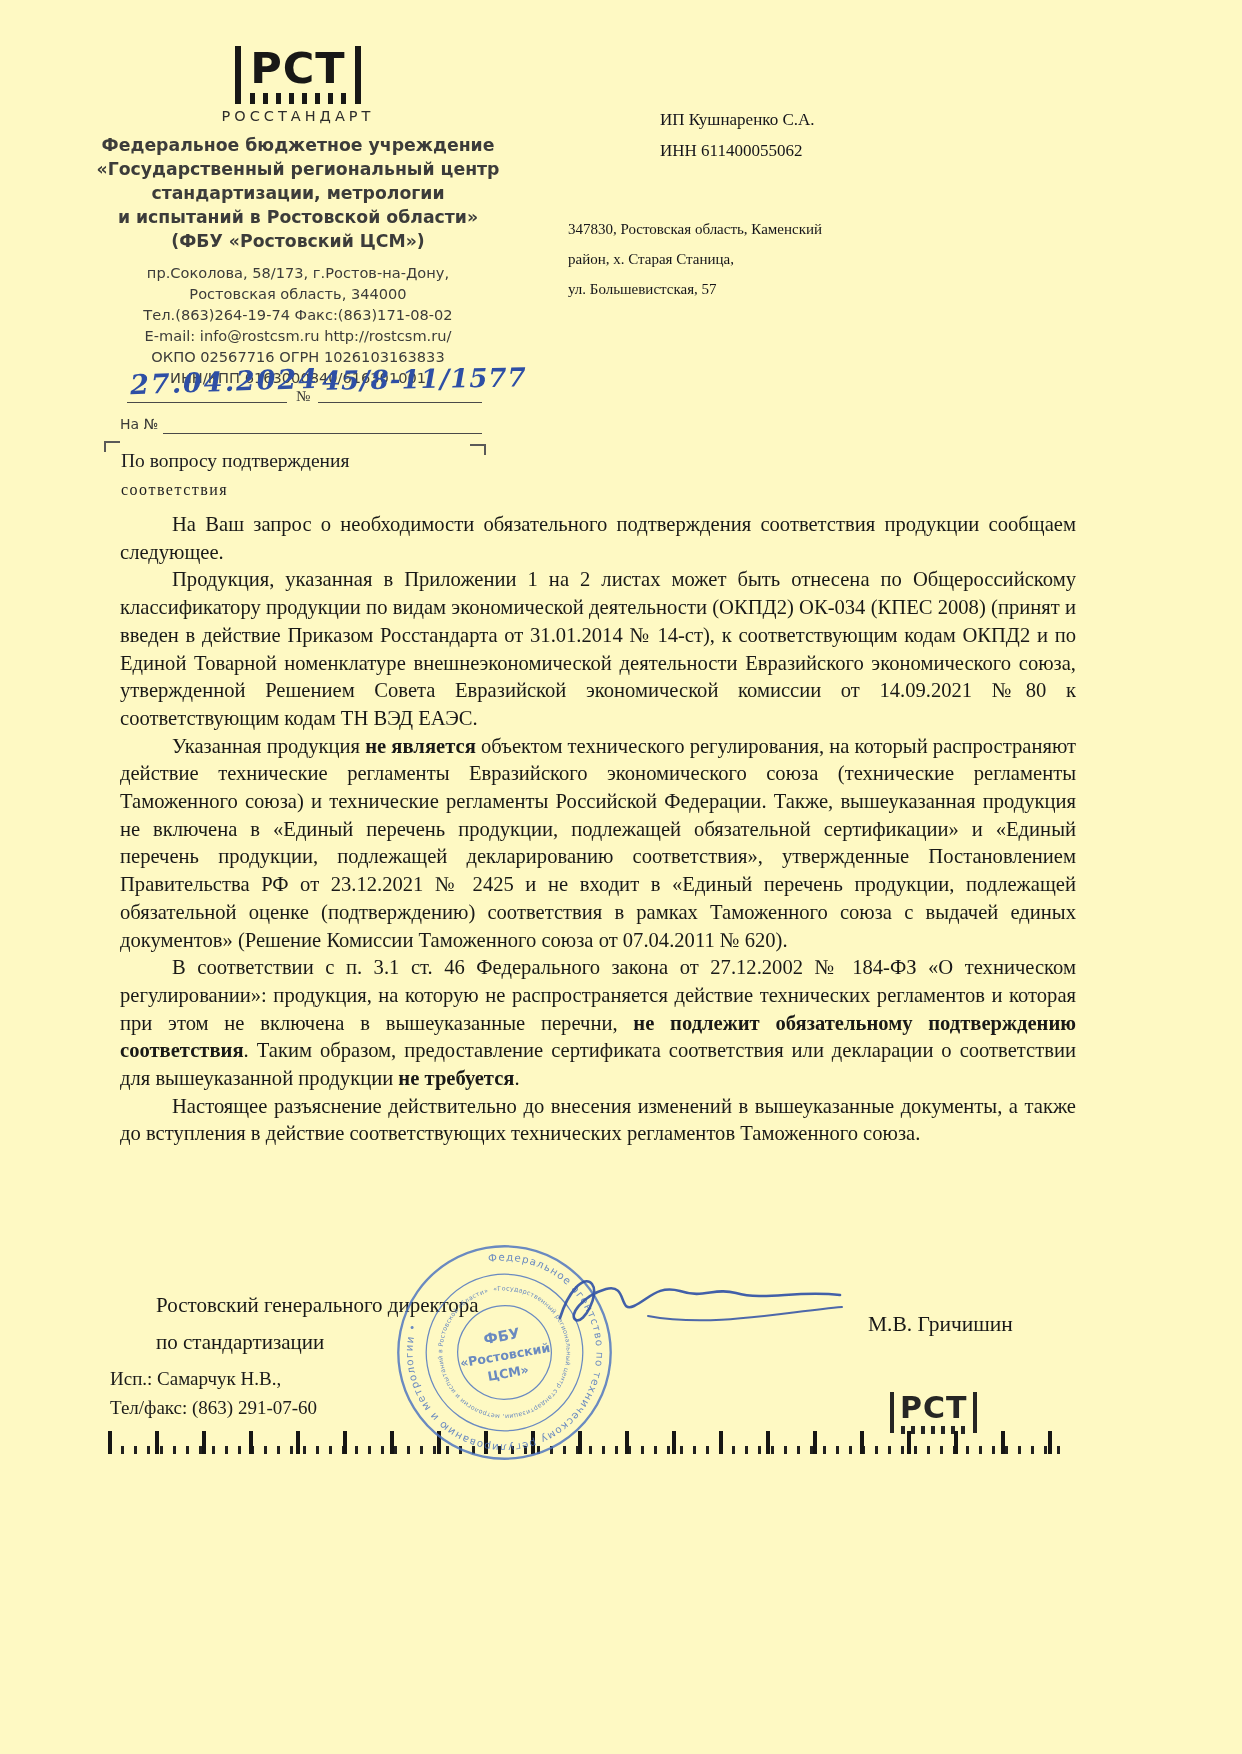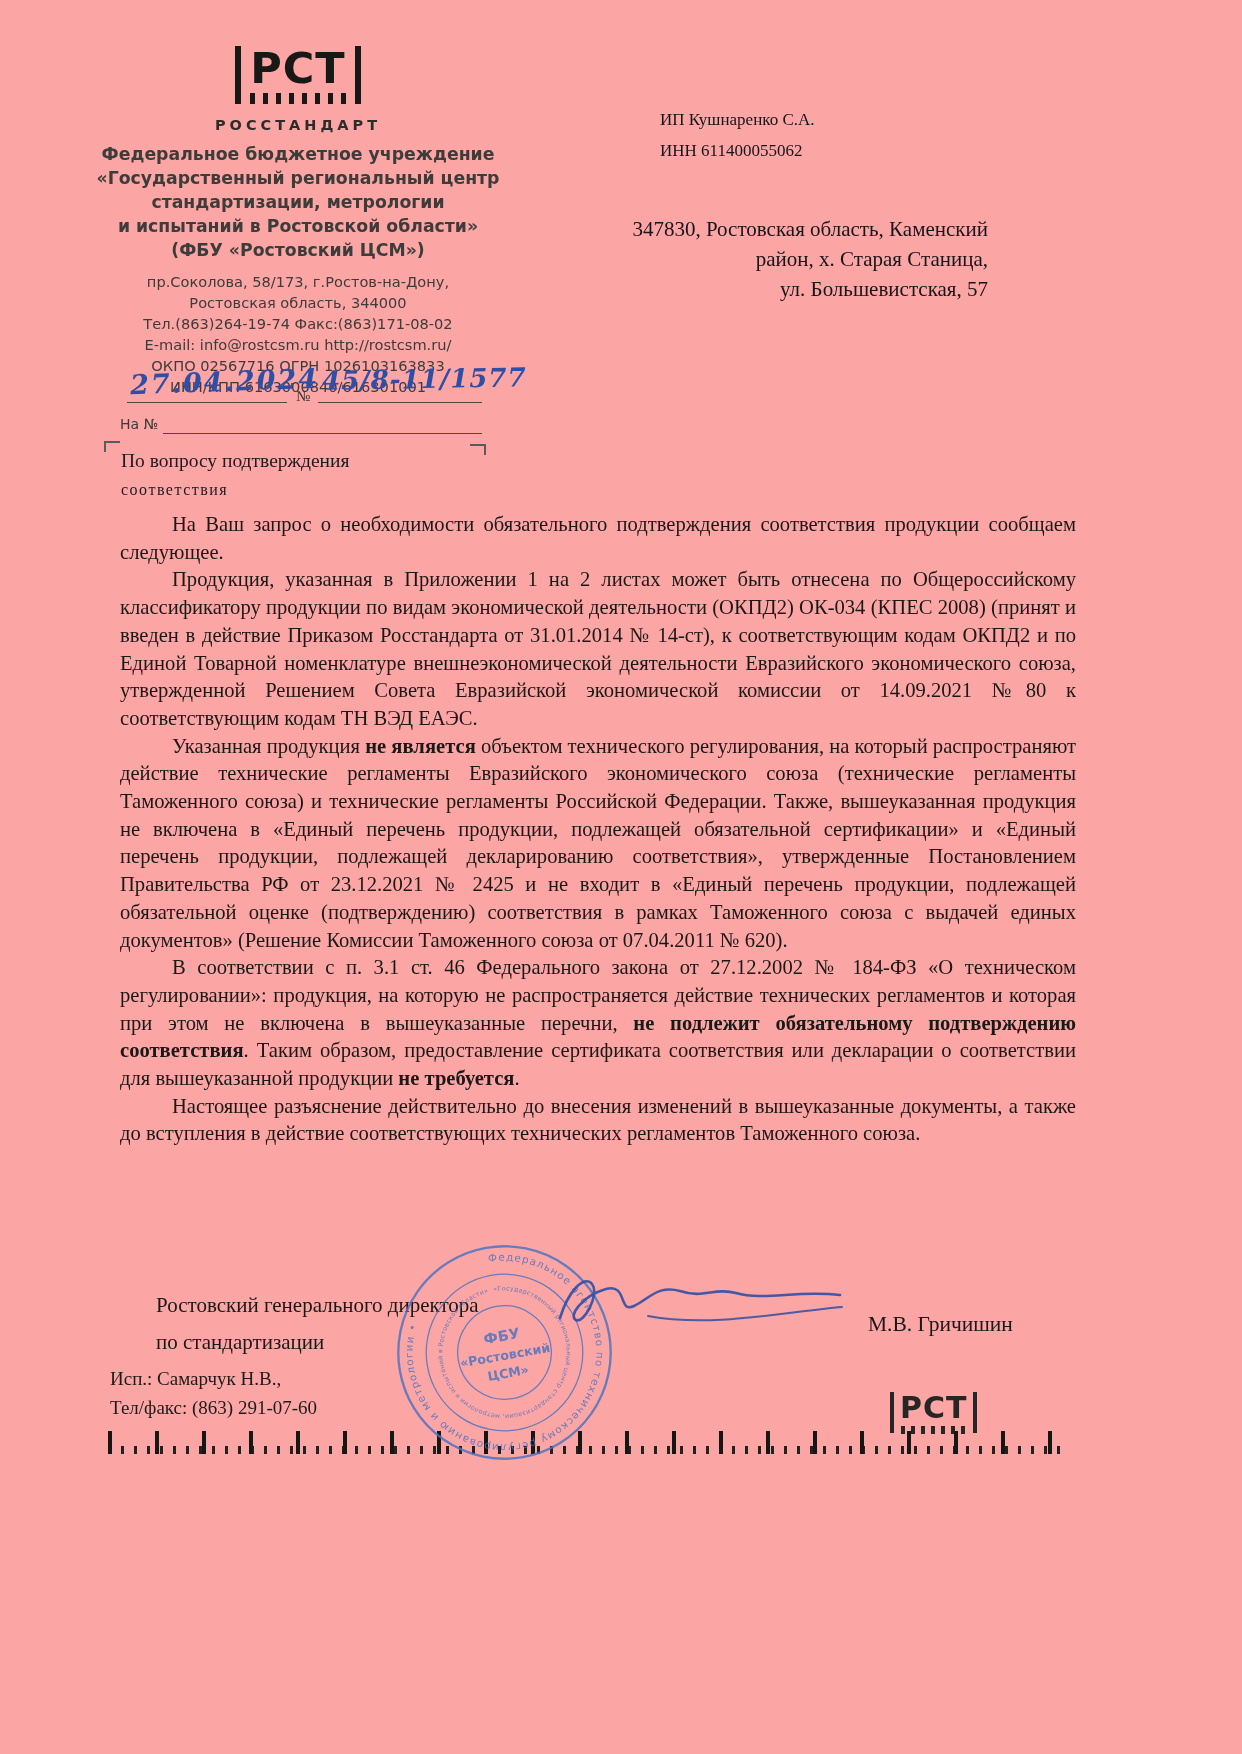--- a/index.html
+++ b/index.html
@@ -2,21 +2,21 @@
 <html><head>
 <meta charset="utf-8">
 <style>
   * { box-sizing: border-box; margin: 0; padding: 0; }
   html, body { background: #ffffff; }
   .page {
     position: relative;
     width: 1242px;
     height: 1754px;
     margin: 0 auto;
-    background: #fca5a5;
+    background: #fef9c3;
     font-family: "Liberation Serif", serif;
     color: #1c1c1a;
     overflow: hidden;
   }
 
   
   .letterhead {
     position: absolute;
     left: 96px; top: 46px; width: 404px;
     text-align: center;
@@ -29,22 +29,21 @@
   .rst-letters {
     font-family: "DejaVu Sans", sans-serif;
     font-weight: bold; font-size: 43px; line-height: 44px;
     letter-spacing: 1px; color: #181816;
   }
   .rst-dashes {
     width: 96px; height: 11px;
     background: repeating-linear-gradient(90deg, #181816 0 5px, transparent 5px 13px);
   }
   .brand {
-    margin-top: 9px;
-    font-weight: bold; font-size: 14.5px; letter-spacing: 4px; color: #2c2c2a;
+    font-weight: normal; font-size: 14.5px; letter-spacing: 4px; color: #2c2c2a;
   }
   .org { margin-top: 9px; font-weight: 600; font-size: 17.3px; line-height: 24px; color: #3c3c3a; }
   .contacts { margin-top: 9px; font-size: 14.6px; line-height: 21px; color: #3c3c3a; }
 
   
   .hand {
     font-family: "DejaVu Serif", serif; font-style: italic; font-weight: 600;
     color: #2e4fa5; white-space: nowrap;
   }
   .hand-date { position: absolute; left: 130px; top: 366px; font-size: 27px; letter-spacing: 2px; transform: rotate(-2deg); }
@@ -60,21 +59,21 @@
   .corner-left  { left: 104px; top: 441px; border-top: 2px solid #5a5a58; border-left: 2px solid #5a5a58; }
   .corner-right { left: 470px; top: 444px; border-top: 2px solid #5a5a58; border-right: 2px solid #5a5a58; }
 
   
   .recipient-head {
     position: absolute; left: 660px; top: 104px;
     font-size: 17px; line-height: 31px; color: #15151a;
   }
   .recipient-addr {
     position: absolute; left: 568px; top: 214px; width: 420px;
-    text-align: right; font-size: 21px; line-height: 30px; color: #15151a;
+    text-align: left; font-size: 15px; line-height: 30px; color: #15151a;
   }
 
   
   .subject-1 { position: absolute; left: 121px; top: 450px; font-size: 19.5px; color: #1b1b20; }
   .subject-2 { position: absolute; left: 121px; top: 481px; font-size: 16px; letter-spacing: 1.5px; color: #1b1b20; }
 
   
   .body-text {
     position: absolute; left: 108px; top: 511px; width: 956px;
     font-size: 20.6px; line-height: 27.7px;

